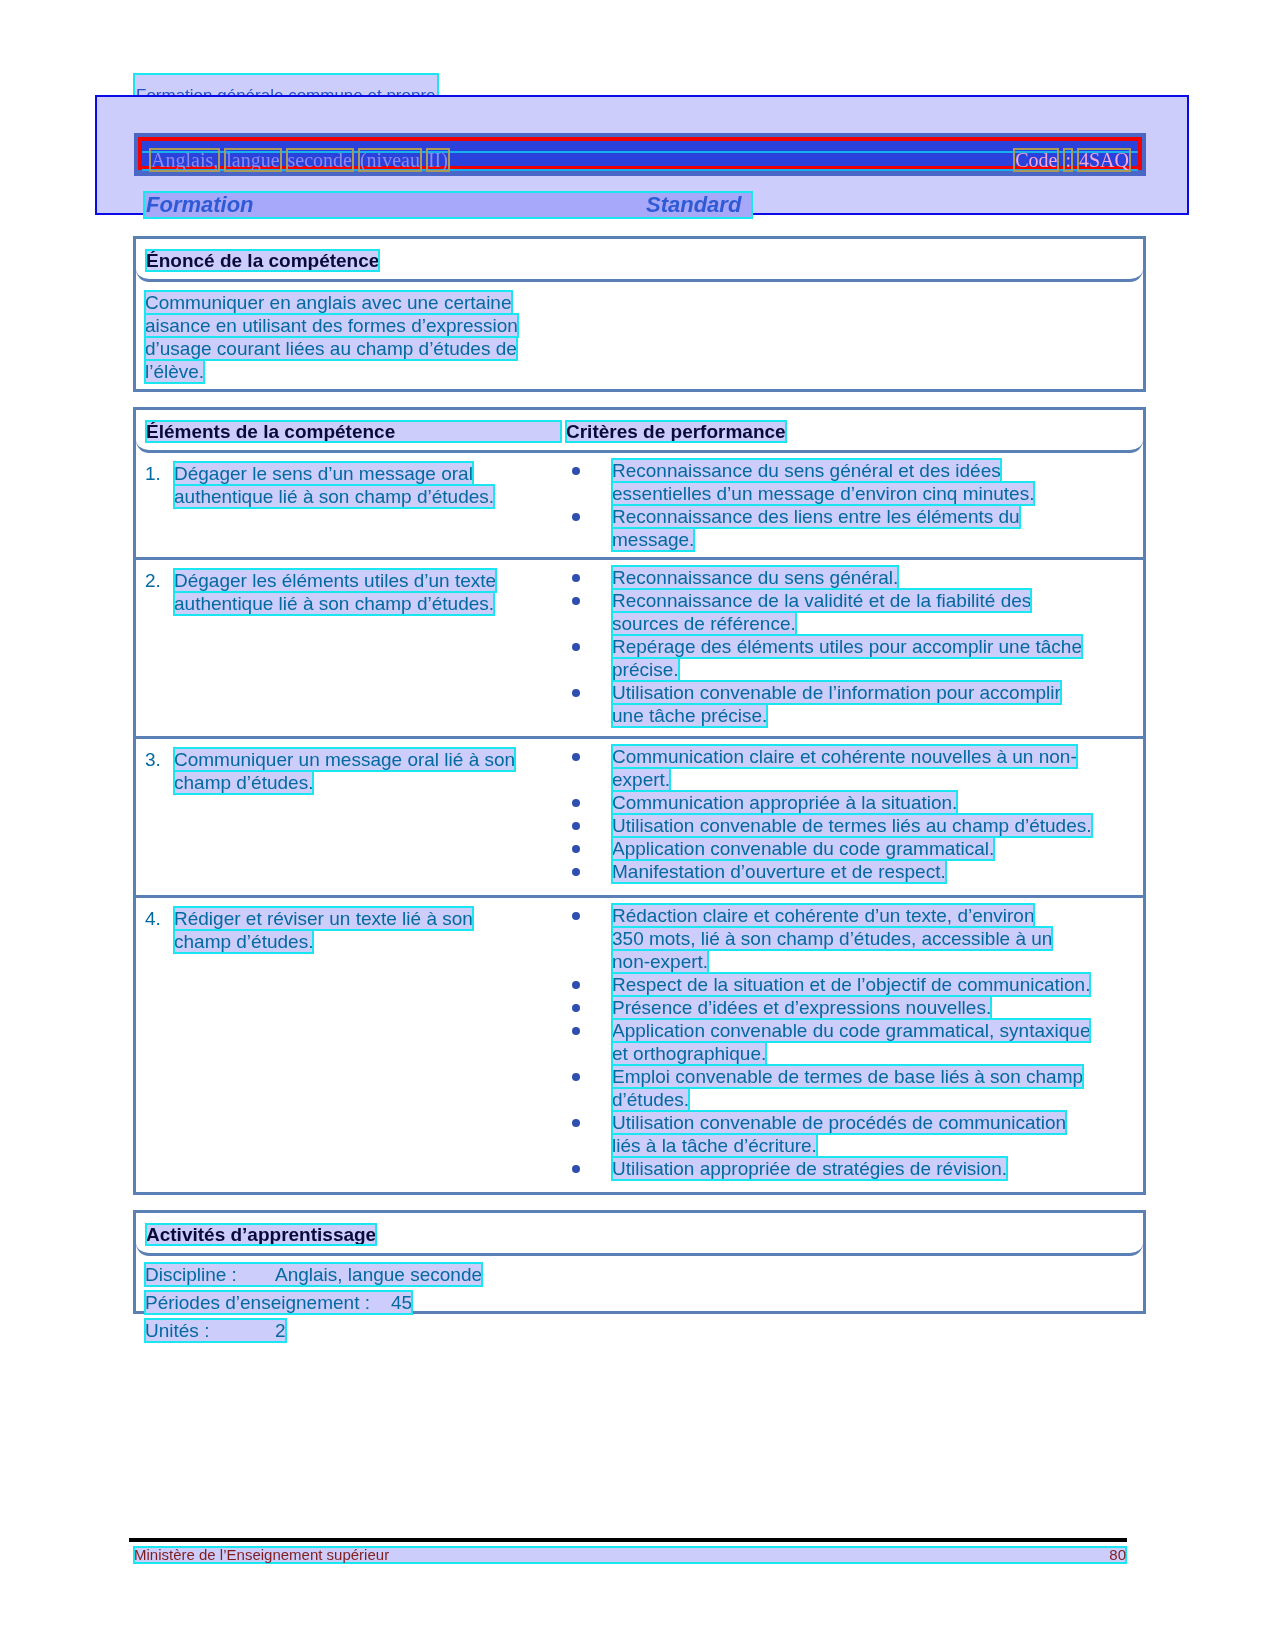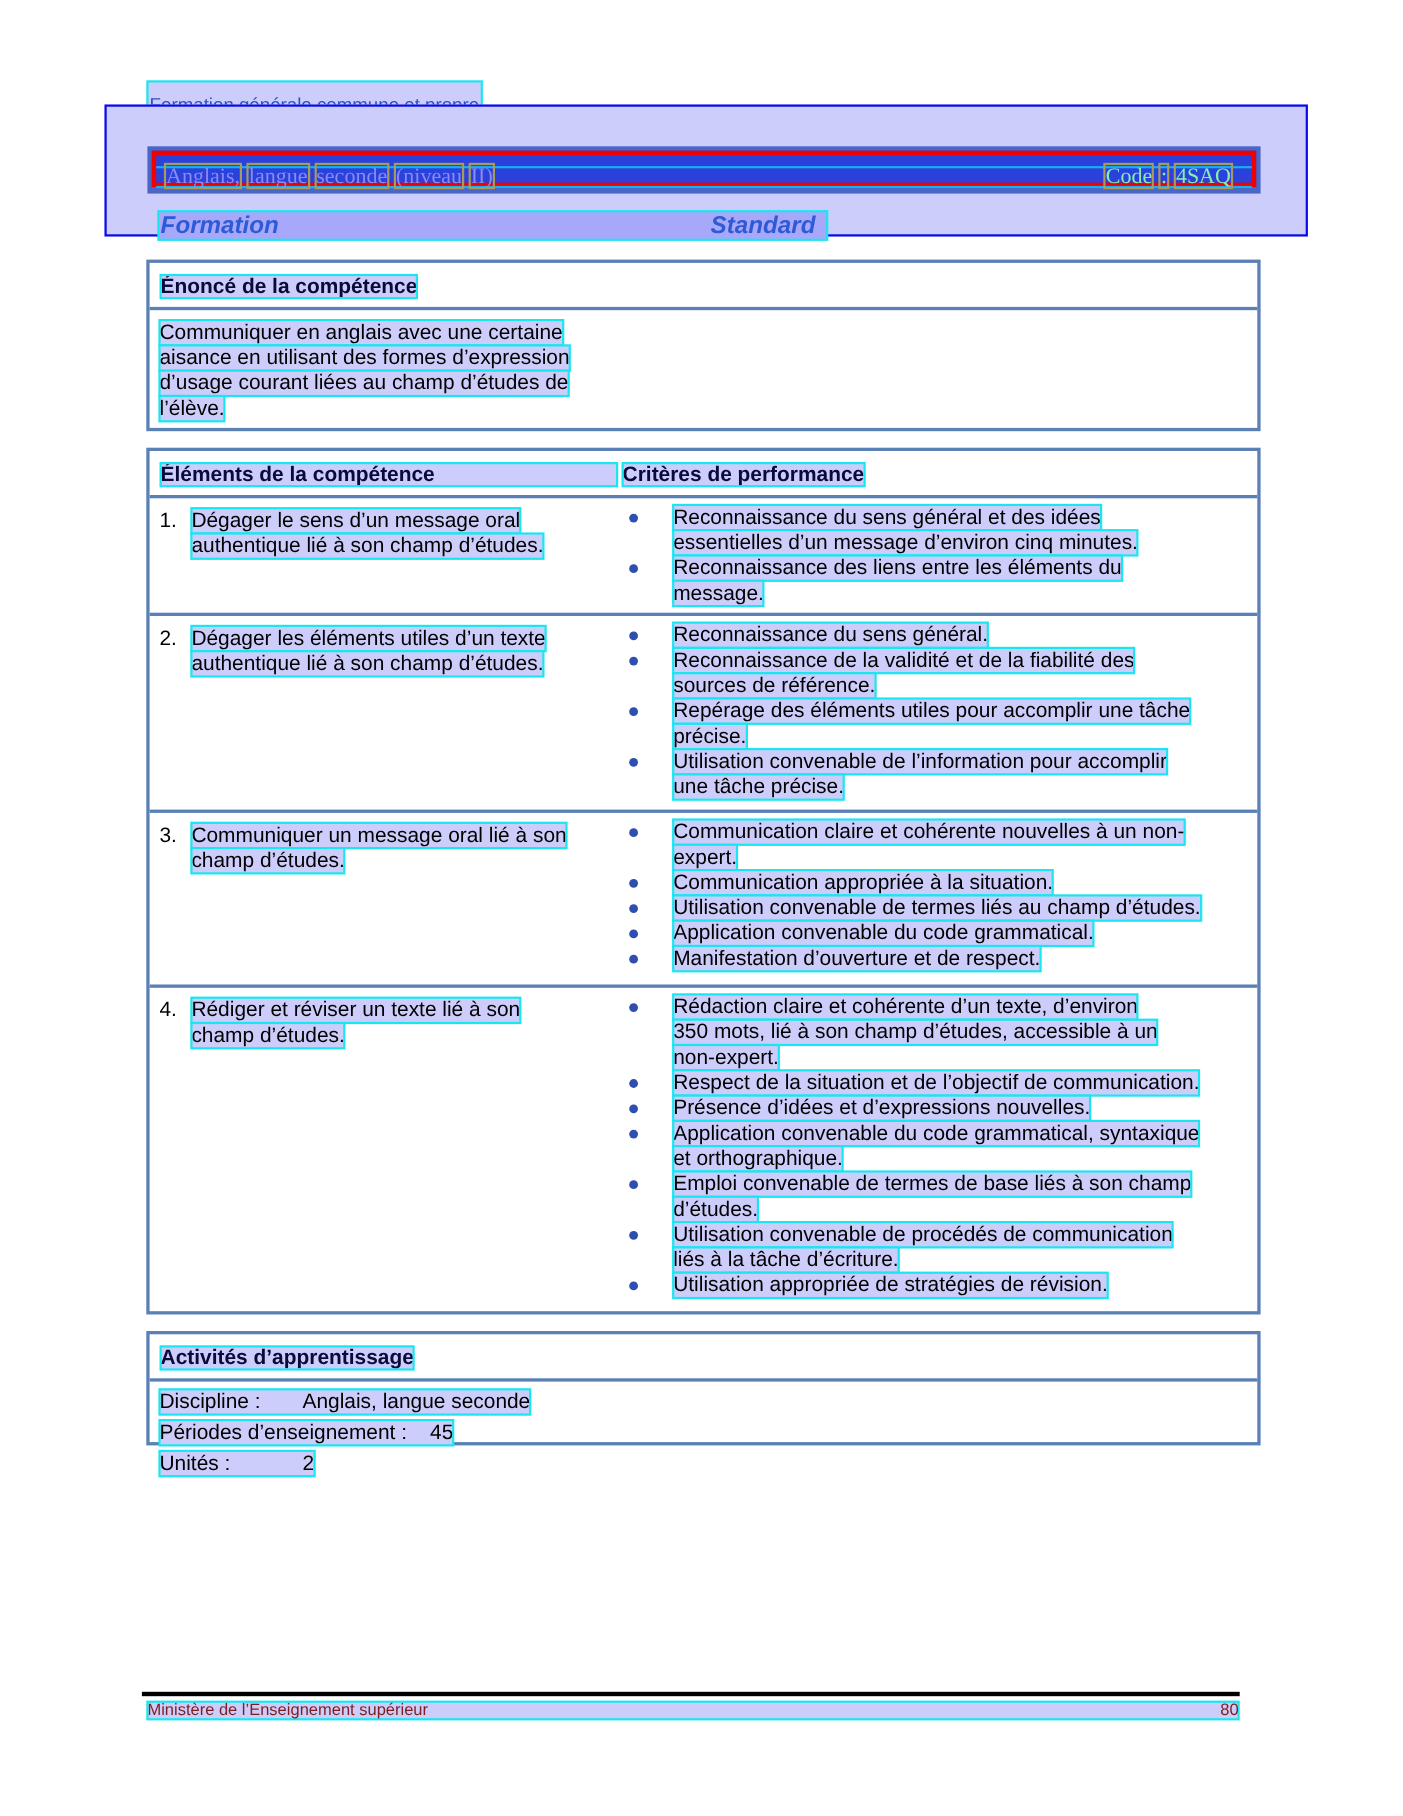--- a/index.html
+++ b/index.html
@@ -5,29 +5,29 @@
   html, body { margin:0; padding:0; background:#ffffff; }
   body { width:1275px; height:1651px; position:relative; font-family:"Liberation Sans", sans-serif; color:#000; overflow:hidden; }
   .hl { background:#cdcdfb; outline:2px solid #19e6f0; outline-offset:-1px; }
   .top-label { position:absolute; left:134px; top:74px; font-size:17px; color:#2453c8; padding:12px 2px; line-height:19px; }
   .band { position:absolute; left:95px; top:95px; width:1094px; height:120px; background:#cdcdfb; border:2px solid #0a0ae6; box-sizing:border-box; }
   .titlebar { position:absolute; left:134px; top:133px; width:1012px; height:43px; background:#4a67c8;font-family:Liberation Serif, serif; }
   .titlebar-inner { position:absolute; left:4px; top:4px; right:4px; bottom:6px; background:#2a41dc; border:4px solid #f00000; box-sizing:border-box; }
   .titlebar-line { position:absolute; left:0; right:0; top:10px; height:16px; border-top:2px solid #16b0f0; border-bottom:2px solid #16b0f0; }
   .course-words { position:absolute; left:8px; top:8px; display:flex; gap:6px; font-size:20px; color:#8a8af0; line-height:22px; }
   .course-words span, .code-words span { outline:2px solid #a89a5a; outline-offset:-1px; padding:0 1px; }
-  .code-words { position:absolute; right:18px; top:8px; display:flex; gap:6px; font-size:20px; color:#86efac; line-height:22px; }
+  .code-words { position:absolute; right:8px; top:8px; display:flex; gap:6px; font-size:20px; color:#f9a8d4; line-height:22px; }
   .heads { position:absolute; left:144px; top:192px; width:608px; height:26px; background:#a8a8fa; outline:2px solid #19e6f0; outline-offset:-1px; font-size:22px; font-weight:bold; font-style:italic; color:#2e5ad6; line-height:26px; }
   .heads .obj { position:absolute; left:2px; }
   .heads .std { position:absolute; left:502px; }
 
   .box { position:absolute; left:133px; width:1013px; border:3px solid #5a80b6; box-sizing:border-box; background:#fff; }
-  .box .hdr { border-bottom:3px solid #5a80b6; height:40px; position:relative; }
+  .box .hdr { border-bottom:3px solid #5a80b6; height:40px; position:relative;border-radius:13px; }
   .box .hdr span { position:absolute; left:10px; top:11px; font-weight:bold; font-size:19px; color:#0a0a3a; line-height:21px; }
-  .txt { font-size:19px; line-height:23px; color:#000000; }
+  .txt { font-size:19px; line-height:23px; color:#0369a1; }
   .t { display:inline-block; }
 
   #b1 { top:236px; height:156px; }
   #b1 .body { position:absolute; left:9px; top:52px; width:410px; }
 
   #b2 { top:407px; height:788px; }
   #b2 .hdr span.c2 { left:430px; }
   .row { position:relative; border-bottom:3px solid #5a80b6; }
   .row:last-child { border-bottom:none; }
   .el { position:absolute; left:9px; top:9px; width:408px; }

